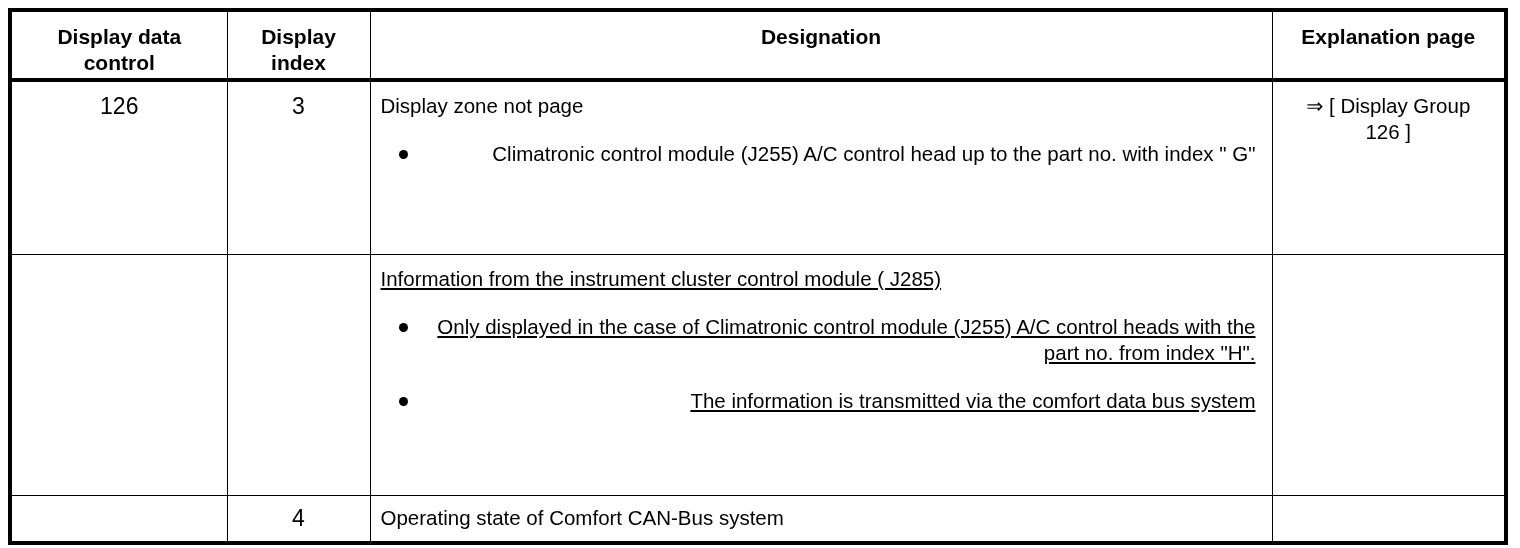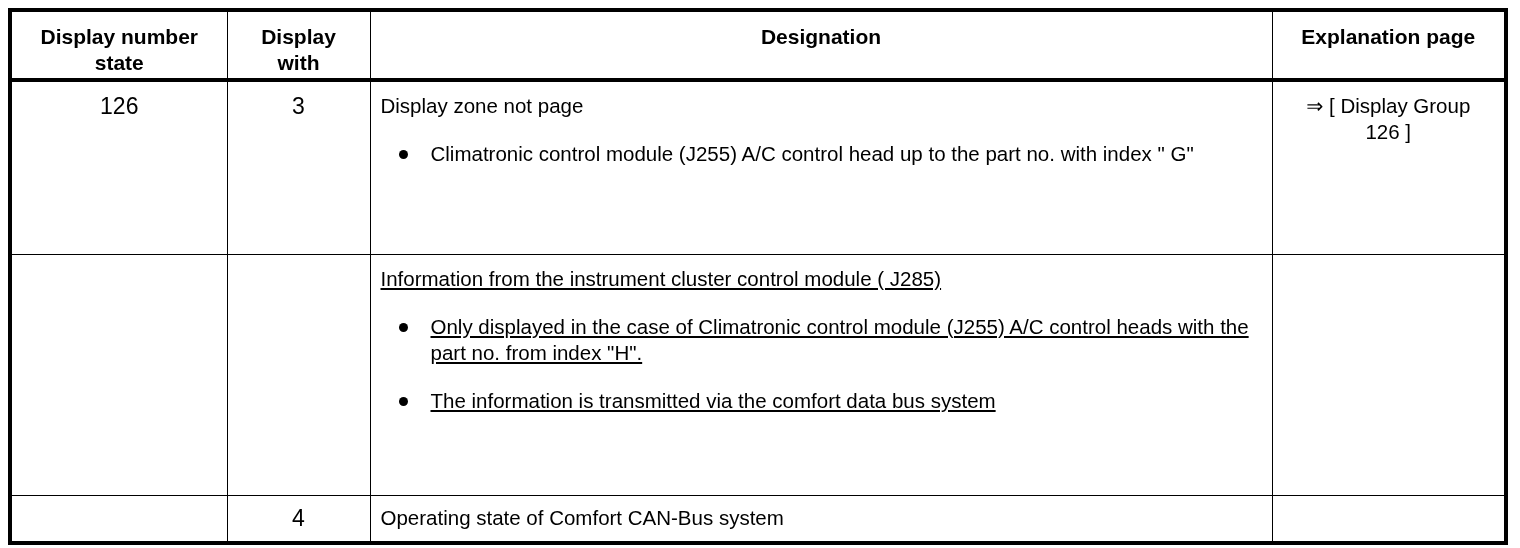--- a/index.html
+++ b/index.html
@@ -94,20 +94,21 @@
 
   .lead {
     margin: 0;
     white-space: nowrap;
   }
 
   ul.bullets {
     list-style: none;
     margin: 22px 0 0 0;
     padding: 0;
+    text-align: right;
   }
   ul.bullets li {
     position: relative;
     padding-left: 50px;
     margin: 0 0 22px 0;
     max-width: 880px;
   }
   ul.bullets li:last-child { margin-bottom: 0; }
   ul.bullets li .dot {
     position: absolute;
@@ -137,26 +138,26 @@
     <colgroup>
       <col class="c-group">
       <col class="c-zone">
       <col class="c-desig">
       <col class="c-expl">
     </colgroup>
 
     <thead>
       <tr>
         <th class="hd">
-          <div>Display number</div>
-          <div>state</div>
+          <div>Display data</div>
+          <div>control</div>
         </th>
         <th class="hd">
           <div>Display</div>
-          <div>with</div>
+          <div>index</div>
         </th>
         <th class="hd hd-desig">Designation</th>
         <th class="hd hd-expl">Explanation page</th>
       </tr>
     </thead>
 
     <tbody>
 
       <tr class="row1">
         <td class="cell-center">126</td>

